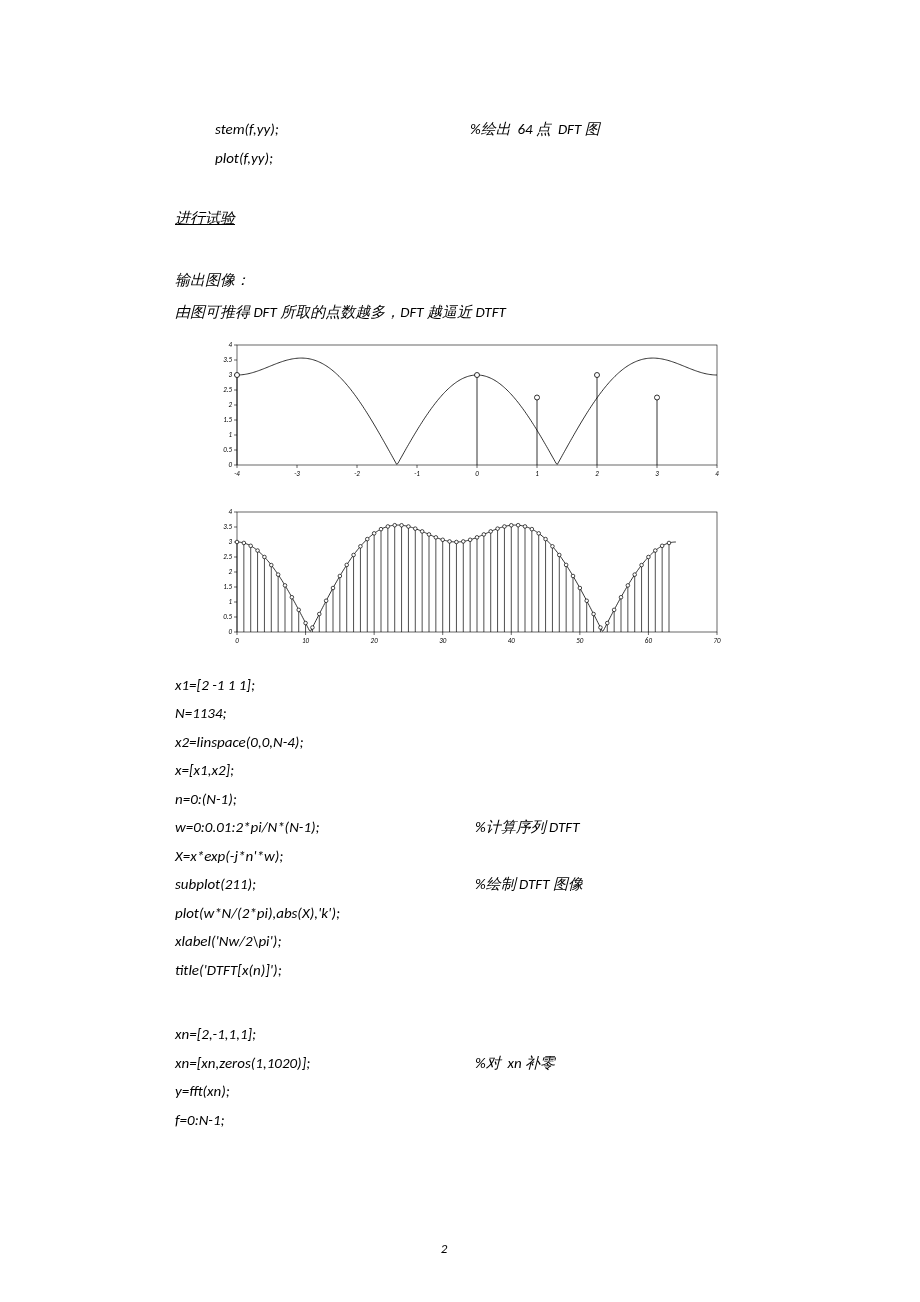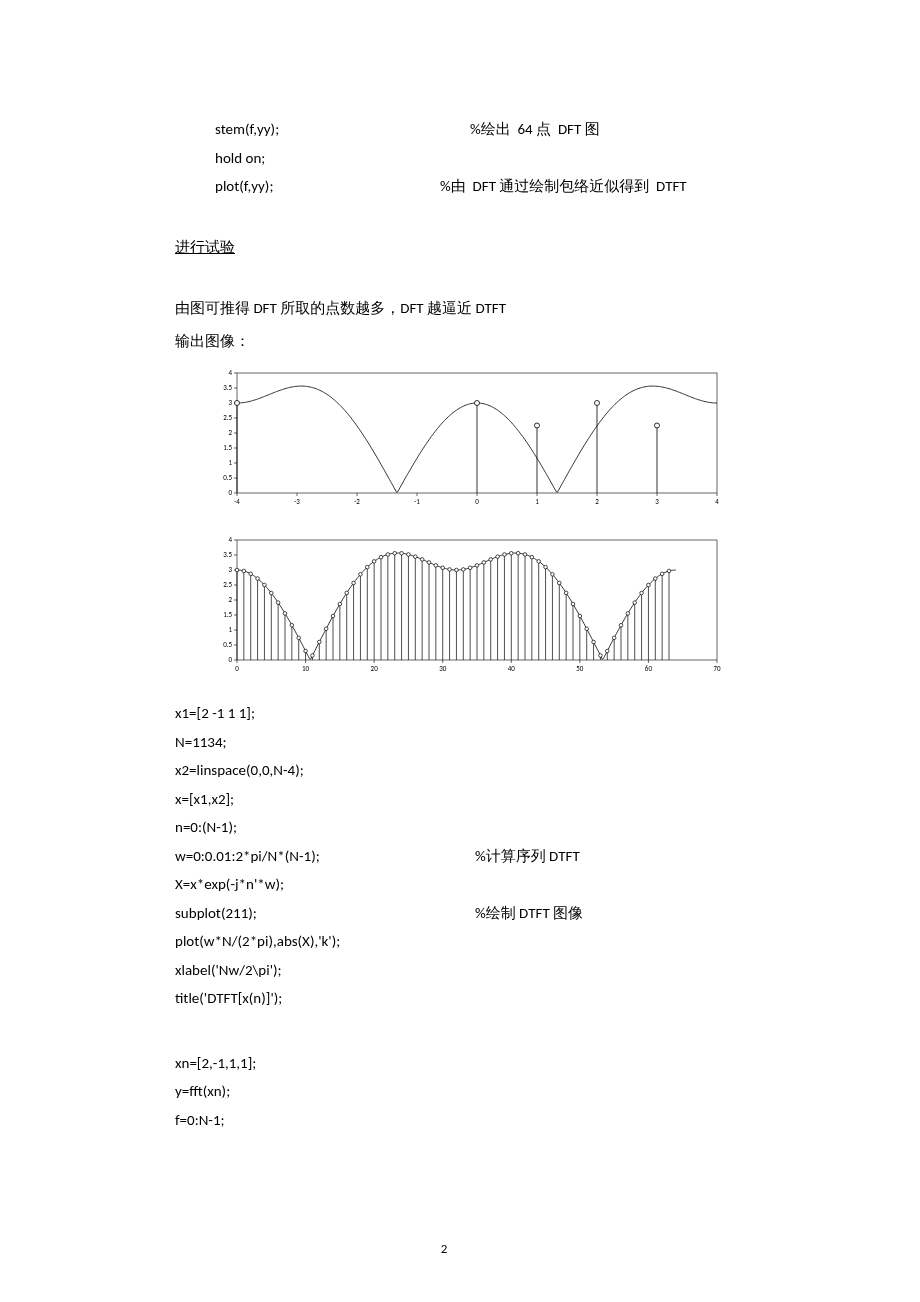--- a/index.html
+++ b/index.html
@@ -10,20 +10,21 @@
     font-size: 15px;
     color: #000;
     line-height: 1.9;
   }
   .page {
     width: 888px;
     min-height: 1302px;
     padding: 115px 175px 41px 175px;
     box-sizing: border-box;
     position: relative;
+    font-style: italic;
   }
   .code-line {
     display: flex;
     white-space: pre;
   }
   .code-line .code { flex: 0 0 auto; }
   .code-line .comment { flex: 0 0 auto; text-align: right; }
   .indent1 { padding-left: 40px; }
   .heading {
     text-decoration: underline;
@@ -51,32 +52,28 @@
 <body>
 
 <div class="page">
 
   <div class="indent1">
     <div class="code-line">
       <span class="code" style="width:255px">stem(f,yy);</span>
       <span class="comment">%绘出  64 点  DFT 图</span>
     </div>
     <div class="code-line">
-      <span class="code">hold on;</span>
-    </div>
-    <div class="code-line">
       <span class="code" style="width:225px">plot(f,yy);</span>
-      <span class="comment">%由  DFT 通过绘制包络近似得到  DTFT</span>
     </div>
   </div>
 
   <div class="heading">进行试验</div>
 
+  <div class="body-text">输出图像：</div>
   <div class="body-text">由图可推得 DFT 所取的点数越多，DFT 越逼近 DTFT</div>
-  <div class="body-text">输出图像：</div>
 
   <div class="charts">
     <svg class="chart" id="chart1" width="520" height="145">
         <rect x="32" y="6" width="480" height="120" fill="none" stroke="#000" stroke-width="0.6"></rect>
         <line x1="32" y1="126" x2="32" y2="129" stroke="#000" stroke-width="0.6"></line>
         <text x="32" y="137" font-size="7" text-anchor="middle" fill="#000">-4</text>
         <line x1="92" y1="126" x2="92" y2="129" stroke="#000" stroke-width="0.6"></line>
         <text x="92" y="137" font-size="7" text-anchor="middle" fill="#000">-3</text>
         <line x1="152" y1="126" x2="152" y2="129" stroke="#000" stroke-width="0.6"></line>
         <text x="152" y="137" font-size="7" text-anchor="middle" fill="#000">-2</text>
@@ -307,18 +304,22 @@
       <span class="code" style="width:300px">subplot(211);</span>
       <span class="comment">%绘制 DTFT 图像</span>
     </div>
     <div class="code-line"><span class="code">plot(w*N/(2*pi),abs(X),'k');</span></div>
     <div class="code-line"><span class="code">xlabel('Nw/2\pi');</span></div>
     <div class="code-line"><span class="code">title('DTFT[x(n)]');</span></div>
   </div>
 
   <div class="block2">
     <div class="code-line"><span class="code">xn=[2,-1,1,1];</span></div>
+    <div class="code-line">
+      <span class="code" style="width:300px">xn=[xn,zeros(1,1020)];</span>
+      <span class="comment">%对  xn 补零</span>
+    </div>
     <div class="code-line"><span class="code">y=fft(xn);</span></div>
     <div class="code-line"><span class="code">f=0:N-1;</span></div>
   </div>
 
   <div class="page-num">2</div>
 </div>
 
 </body></html>

